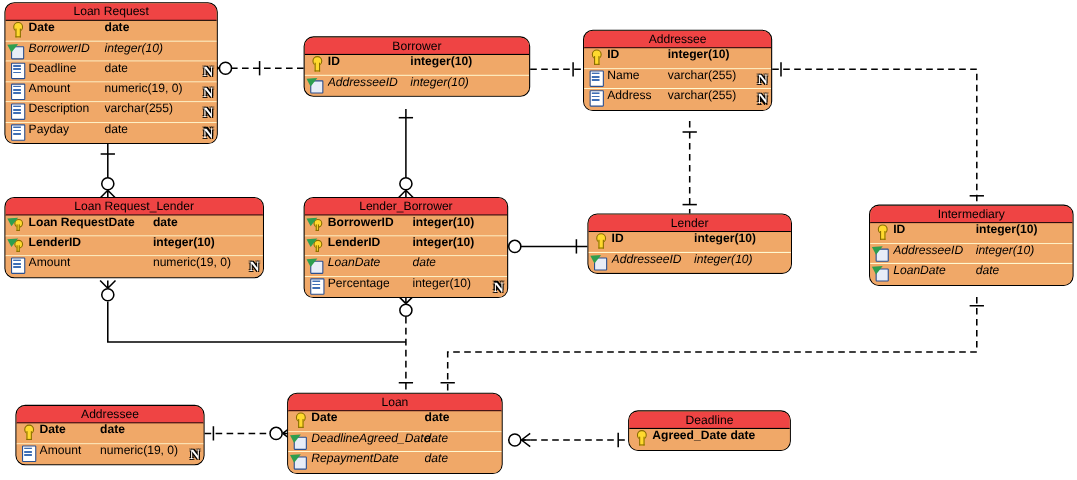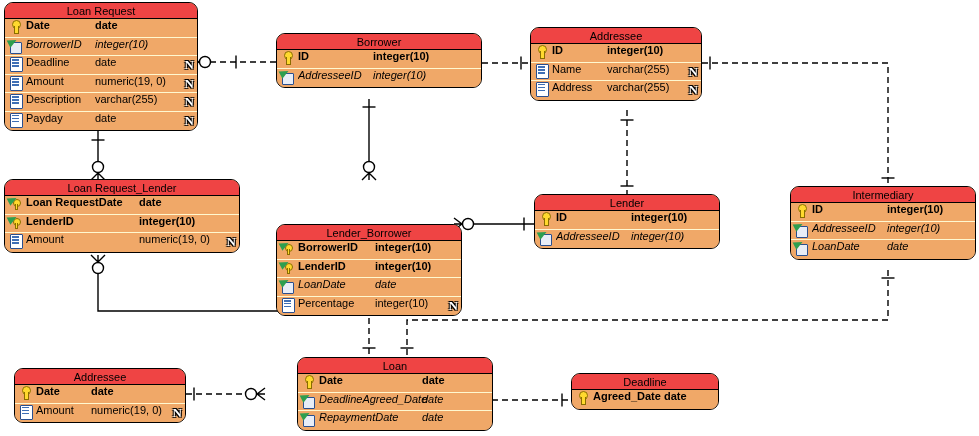--- a/index.html
+++ b/index.html
@@ -358,21 +358,21 @@
           <span class="col-type" style="left: 134px;">integer(10)</span>
         </div>
         <div class="row col">
           <span class="ico ic-col"></span>
           <span class="col-name">Amount</span>
           <span class="col-type" style="left: 134px;">numeric(19, 0)</span>
           <span class="nbadge">N</span>
         </div>
       </div>
     </div>
-    <div class="entity" style="left: 276px; top: 179px; width: 186px; margin-top: 45px;">
+    <div class="entity" style="left: 276px; top: 179px; width: 186px;">
       <div class="ent-title">Lender_Borrower</div>
       <div class="rows">
         <div class="row pkfk">
           <span class="ico ic-pkfk">
             <span class="stem"></span>
           </span>
           <span class="col-name">BorrowerID</span>
           <span class="col-type" style="left: 98px;">integer(10)</span>
         </div>
         <div class="row pkfk">
@@ -439,21 +439,21 @@
           <span class="col-type" style="left: 76px;">date</span>
         </div>
         <div class="row col">
           <span class="ico ic-col"></span>
           <span class="col-name">Amount</span>
           <span class="col-type" style="left: 76px;">numeric(19, 0)</span>
           <span class="nbadge">N</span>
         </div>
       </div>
     </div>
-    <div class="entity" style="left: 261px; top: 357px; width: 196px; margin-left: 36px;">
+    <div class="entity" style="left: 261px; top: 357px; width: 196px;">
       <div class="ent-title">Loan</div>
       <div class="rows">
         <div class="row pk">
           <span class="ico ic-key"></span>
           <span class="col-name">Date</span>
           <span class="col-type" style="left: 124px;">date</span>
         </div>
         <div class="row fk">
           <span class="ico ic-fk"></span>
           <span class="col-name">DeadlineAgreed_Date</span>

